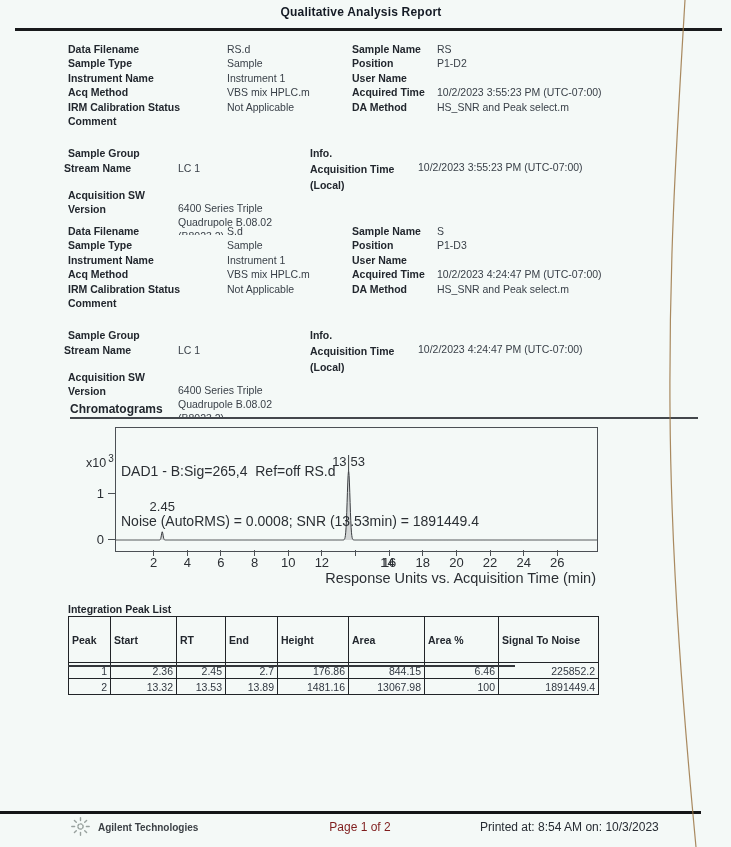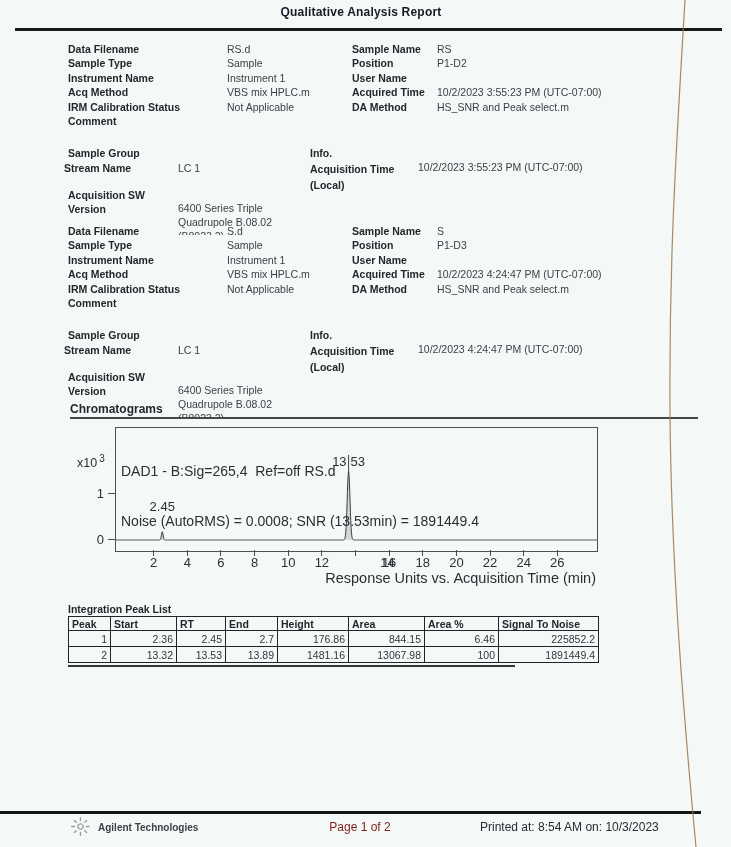--- a/index.html
+++ b/index.html
@@ -32,31 +32,31 @@
   .clipped{height:6px;overflow:hidden;line-height:14px;color:#3a4149;}
   
   .sec-title{position:absolute;left:70px;font-size:12px;font-weight:bold;color:#22272e;}
   .chrom-title{top:402px;}
   .sec-rule{position:absolute;top:417px;left:70px;width:628px;height:1.5px;background:#43474c;}
   .chart-box{position:absolute;left:115px;top:427px;width:481px;height:123px;border:1.2px solid #4c5055;}
   .chart-header{position:absolute;top:1px;left:5px;font-size:14px;line-height:16.8px;color:#2b2f34;white-space:pre;}
   #chrom-svg{position:absolute;left:0;top:0;}
   .peak-label{position:absolute;font-size:13px;color:#2b2f34;text-align:center;white-space:nowrap;}
   .peak-label.split span{display:inline-block;}
-  .y-scale{position:absolute;left:77px;top:453px;font-size:12.5px;color:#2b2f34;}
+  .y-scale{position:absolute;left:86px;top:453px;font-size:12.5px;color:#2b2f34;}
   .y-scale sup{font-size:10px;margin-left:2px;}
   .tickmark{position:absolute;background:#4c5055;}
   .ticklabel{position:absolute;font-size:13px;color:#2b2f34;text-align:center;}
   .yticklabel{position:absolute;font-size:13px;color:#2b2f34;text-align:right;width:16px;}
   .x-title{position:absolute;top:570px;left:115px;width:481px;text-align:right;font-size:14.5px;color:#2b2f34;}
   
   .pt-title{position:absolute;top:603px;left:68px;font-size:10.5px;font-weight:bold;color:#22272e;}
   .peak-table{position:absolute;top:616px;left:68px;border-collapse:collapse;font-size:10.5px;color:#22272e;
               border:1.5px solid #212428;}
-  .peak-table th{border:1px solid #212428;text-align:left;font-weight:bold;padding:0 3px;height:13px;}
+  .peak-table th{border:1px solid #212428;text-align:left;font-weight:bold;padding:16px 3px;height:13px;}
   .peak-table td{border:1px solid #212428;text-align:right;padding:0 3px;height:15px;color:#303740;}
   .table-rule{position:absolute;top:665px;left:68px;width:447px;height:2px;background:#33363a;}
   
   .footer-rule{position:absolute;top:811px;left:0;width:701px;height:3px;background:#141517;}
   .brand{position:absolute;left:98px;top:822px;font-size:10px;font-weight:bold;color:#3c4146;}
   .page-num{position:absolute;left:318px;top:820px;width:84px;text-align:center;font-size:12px;color:#7f1d1d;}
   .printed{position:absolute;left:480px;top:820px;width:220px;font-size:12px;color:#272c33;}
   .logo{position:absolute;left:71px;top:817px;}
   .scan-line{position:absolute;left:0;top:0;pointer-events:none;}
 </style>

